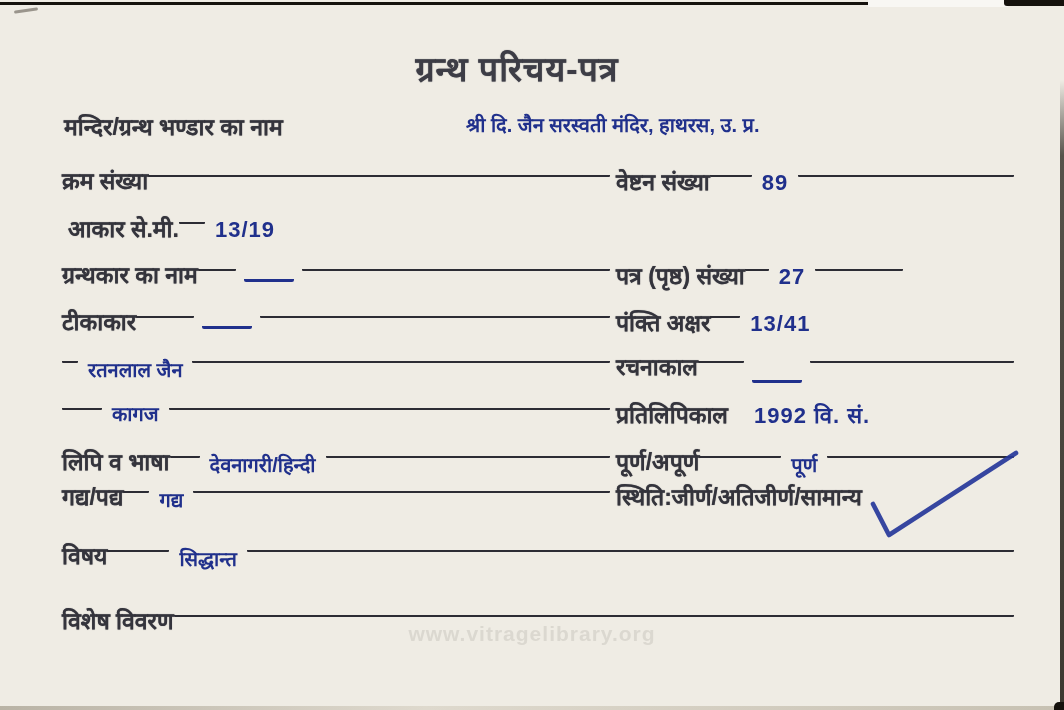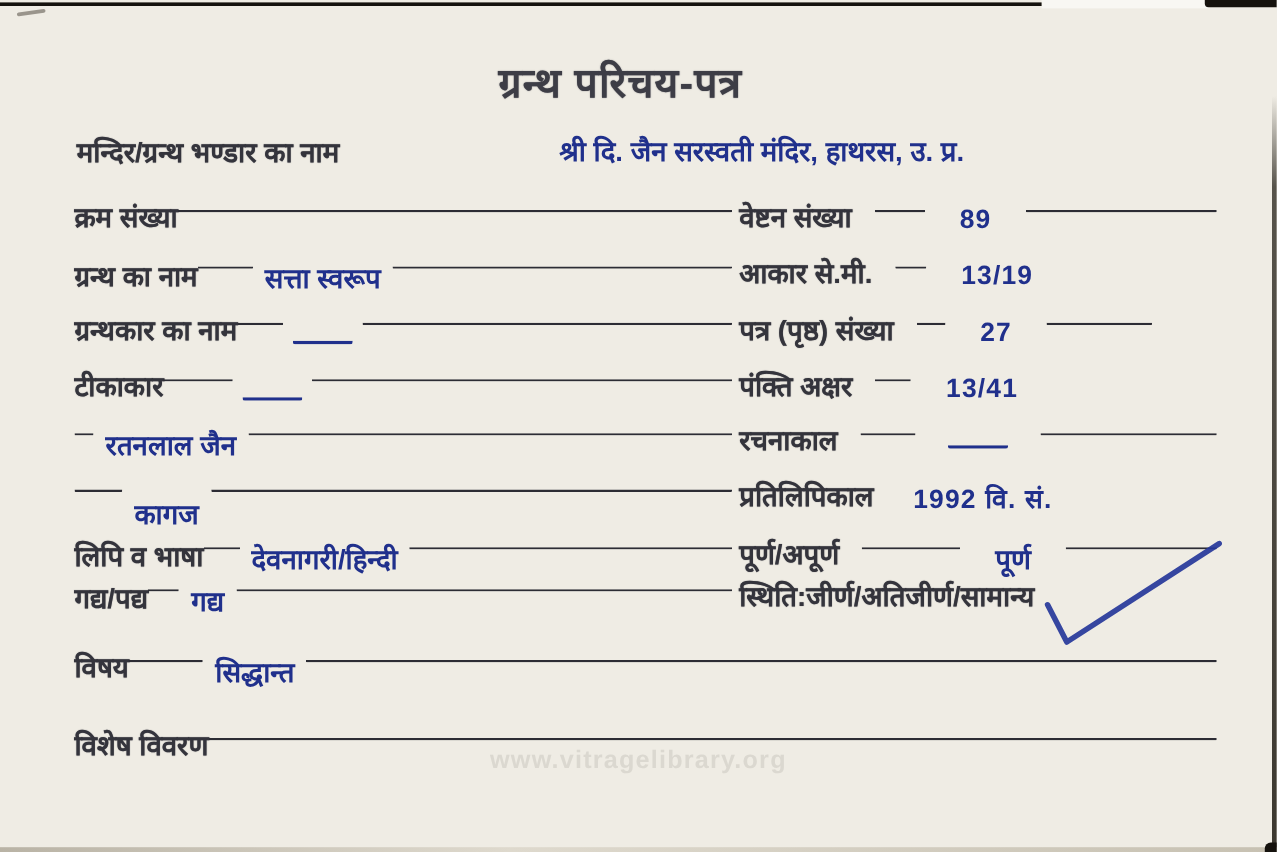--- a/index.html
+++ b/index.html
@@ -24,36 +24,36 @@
   }
   .hdr{position:absolute;top:112px;left:64px;right:40px;display:flex;align-items:flex-start;}
   .hdr .lbl{flex:0 0 402px;}
   .hdr .val{margin-top:0;}
 
   .lbl{
     font-size:23px;font-weight:bold;color:#34343c;line-height:1.35;
     text-shadow:0 0 .8px rgba(48,48,58,.7);white-space:nowrap;
   }
   .val{
-    font-size:23px;font-weight:bold;color:#20308c;line-height:1.3;
+    font-size:20px;font-weight:bold;color:#20308c;line-height:1.3;
     margin-top:5px;white-space:nowrap;
   }
   .num{font-size:22px;margin-top:3px;letter-spacing:1px;}
   .row{position:absolute;left:62px;right:50px;display:flex;align-items:flex-start;height:42px;}
-  .half-l{flex:0 0 548px;display:flex;align-items:center;}
-  .half-r{flex:1 1 auto;display:flex;align-items:flex-start;margin-left:6px;gap:19px;}
+  .half-l{flex:0 0 548px;display:flex;align-items:flex-start;}
+  .half-r{flex:1 1 auto;display:flex;align-items:flex-end;margin-left:6px;}
   .rule{height:9px;border-bottom:2.6px solid #2c2c34;align-self:flex-start;border-radius:1px;}
   .rule.grow{flex:1 1 auto;}
   .mx{margin-left:10px;margin-right:10px;}
   .dashval{
     display:inline-block;color:transparent;overflow:hidden;
     width:50px;height:13px;border-bottom:3.4px solid #20308c;
     margin-top:6px;margin-left:8px;margin-right:8px;border-radius:2px;
   }
-  .on-line{margin-top:16px;}
+  .on-line{margin-top:2px;}
   .watermark{
     position:absolute;top:622px;left:0;right:0;text-align:center;
     font-size:21px;color:#dbd8d0;letter-spacing:1px;font-weight:bold;
   }
   .check-overlay{position:absolute;left:855px;top:442px;width:180px;height:105px;pointer-events:none;}
 </style>
 </head>
 <body>
 
 <div class="top-line"></div>
@@ -78,26 +78,20 @@
   </div>
   <div class="half-r">
     <span class="lbl">वेष्टन संख्या</span>
     <div class="rule" style="width:42px"></div>
     <span class="val num mx">89</span>
     <div class="rule grow"></div>
   </div>
 </div>
 
 <div class="row" style="top:213px">
-  <div class="half-l">
-    <span class="lbl">ग्रन्थ का नाम</span>
-    <div class="rule" style="width:46px"></div>
-    <span class="val mx">सत्ता स्वरूप</span>
-    <div class="rule grow"></div>
-  </div>
   <div class="half-r">
     <span class="lbl">आकार से.मी.</span>
     <div class="rule" style="width:26px"></div>
     <span class="val num mx">13/19</span>
   </div>
 </div>
 
 <div class="row" style="top:260px">
   <div class="half-l">
     <span class="lbl">ग्रन्थकार का नाम</span>
@@ -142,21 +136,21 @@
 </div>
 
 <div class="row" style="top:399px">
   <div class="half-l">
     <div class="rule" style="width:40px"></div>
     <span class="val on-line mx">कागज</span>
     <div class="rule grow"></div>
   </div>
   <div class="half-r">
     <span class="lbl">प्रतिलिपिकाल</span>
-    <span class="val num mx" style="margin-left:14px">1992 वि. सं.</span>
+    <span class="val num mx" style="margin-left:26px">1992 वि. सं.</span>
   </div>
 </div>
 
 <div class="row" style="top:447px">
   <div class="half-l">
     <span class="lbl">लिपि व भाषा</span>
     <div class="rule" style="width:30px"></div>
     <span class="val mx">देवनागरी/हिन्दी</span>
     <div class="rule grow"></div>
   </div>

